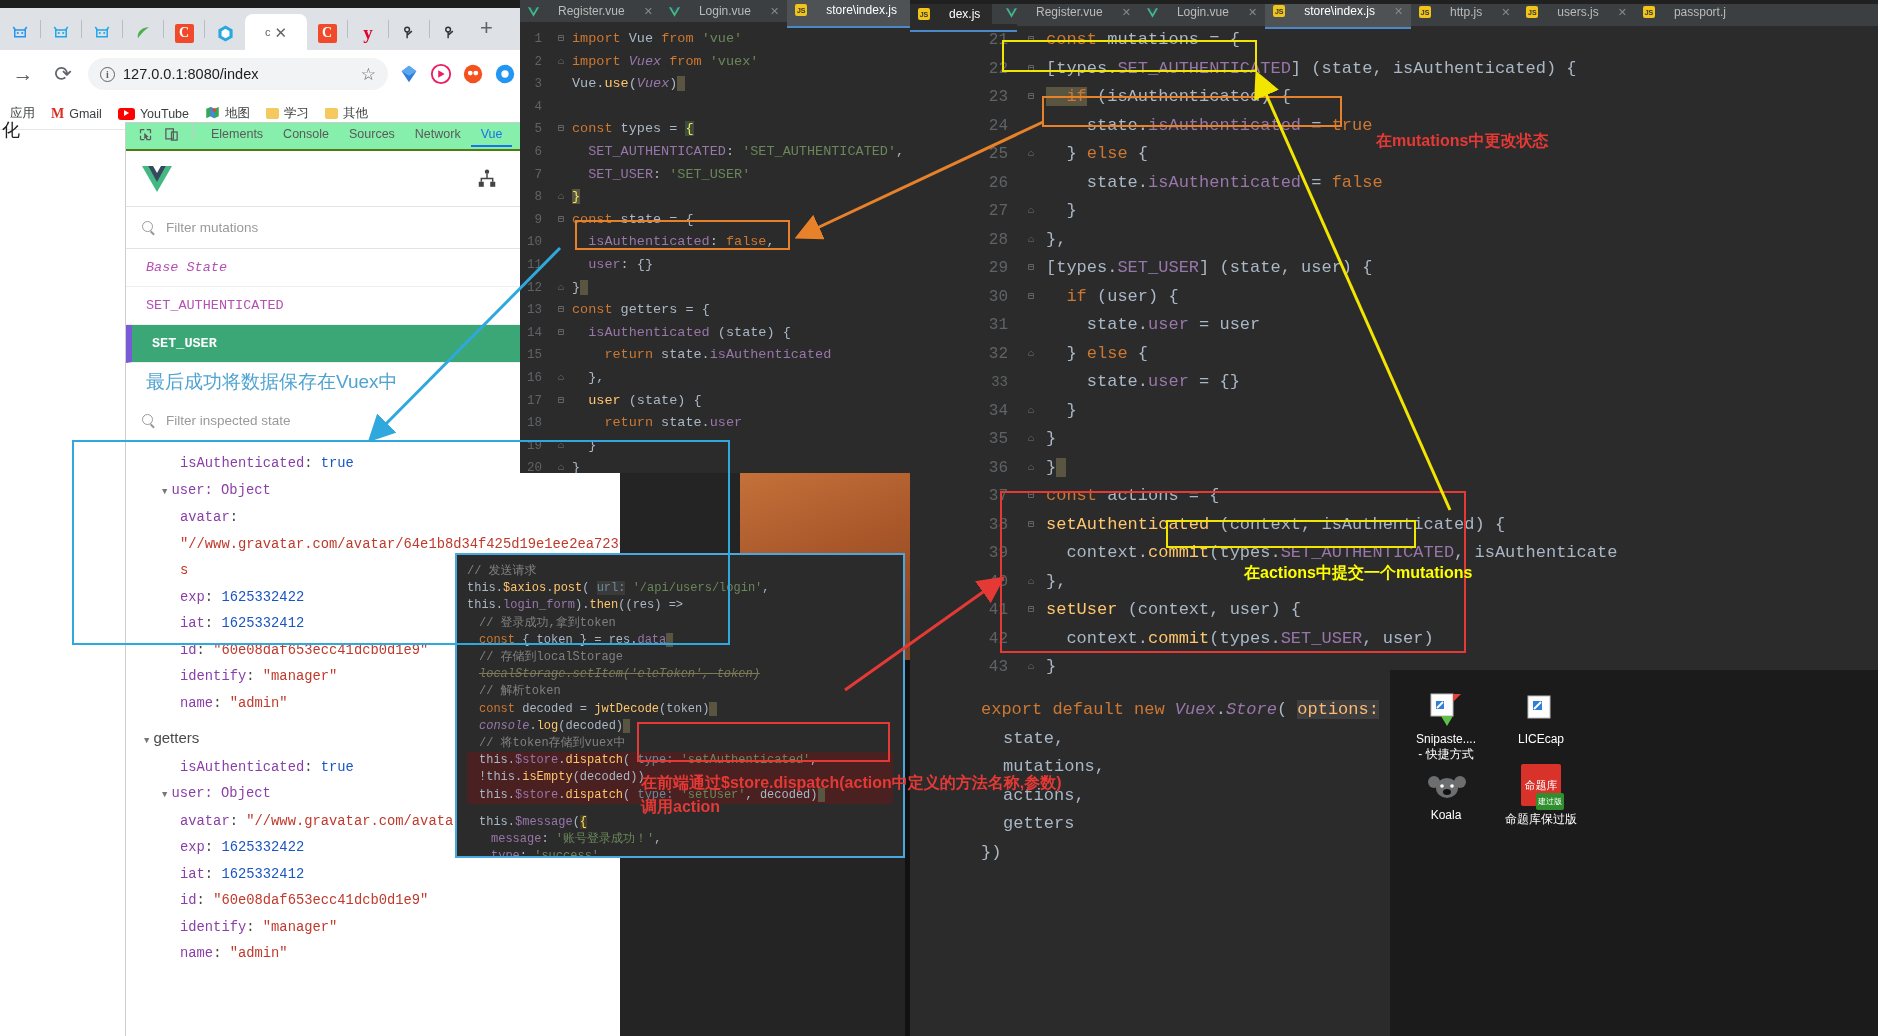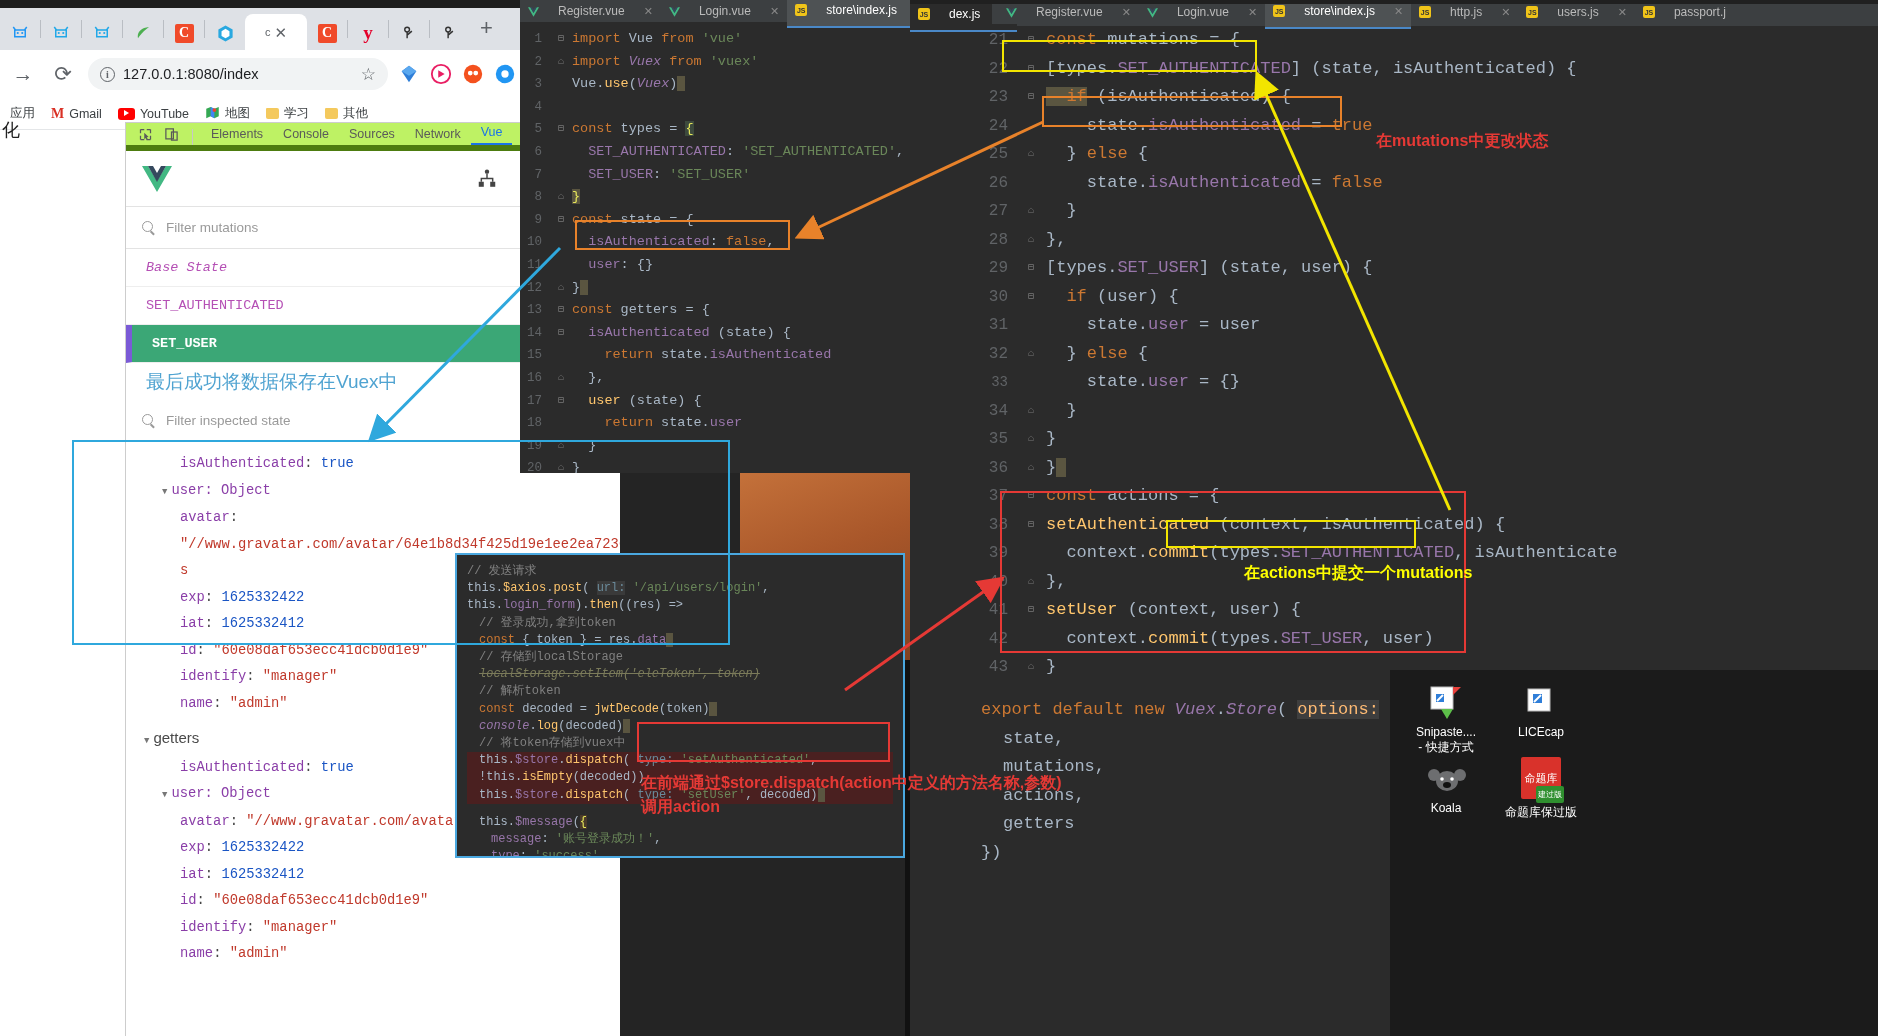--- a/index.html
+++ b/index.html
@@ -54,22 +54,22 @@
     height: 32px; background:#fff; display:flex; align-items:center; gap:16px;
     padding: 0 10px; font-size: 12.5px; color:#3c4043;
     border-bottom: 1px solid #e4e6e8;
   }
   .bm { display:flex; align-items:center; gap:5px; white-space:nowrap; }
   .bm-folder { width:13px; height:11px; background:#f4c95d; border-radius:1px 2px 2px 2px; }
 
   
   .devtools { position:absolute; left:125px; top:122px; right:0; bottom:0; background:#fff;
               border-top:1px solid #cdcdcd; border-left:1px solid #cdcdcd; overflow:hidden; }
-  .dt-toolbar { height: 28px; display:flex; align-items:flex-end; gap:0px;
-    background:#bef264; border-bottom:6px solid #4d7c0f; padding-left: 6px; font-size:12.5px; color:#5a5a5a;}
+  .dt-toolbar { height: 28px; display:flex; align-items:flex-start; gap:0px;
+    background:#86efac; border-bottom:2px solid #4d7c0f; padding-left: 6px; font-size:12.5px; color:#5a5a5a;}
   .dt-ico { width:26px; height:22px; display:flex; align-items:center; justify-content:center; }
   .dt-vsep { width:1px; height:16px; background:#c7c7c7; margin: 0 8px; }
   .dt-tab { padding: 4px 10px; white-space:nowrap; }
   .dt-tab.sel { color:#1a73e8; border-bottom:2px solid #1a73e8; }
   .vuebar { height:56px; background:#fff; border-bottom:1px solid #e3e3e3;
             display:flex; align-items:center; padding: 0 16px; }
   .vue-logo { width:30px; height:26px; position:relative; }
   .vuebar-right { margin-left:auto; display:flex; align-items:center; gap: 26px; }
   .vb-ico { width:26px; height:26px; display:flex; align-items:center; justify-content:center;
             position:relative; }
@@ -154,21 +154,21 @@
   .ide-export {
     position:absolute; left:963px; top:686px; width:915px; height:350px;
     background:#2b2b2b; font-family:"Liberation Mono", monospace;
     font-size:17px; line-height:28.5px; padding: 10px 18px;
   }
 
   
   .desktop { position:absolute; left:1390px; top:670px; width:488px; height:366px; background:#1b1b1b; }
   .dicon { position:absolute; width:92px; text-align:center; color:#fff; font-size:12px;
            line-height:15px; }
-  .dicon .gfx { width:38px; height:38px; margin: 1px auto 4px auto; position:relative; }
+  .dicon .gfx { width:38px; height:38px; margin: 8px auto 4px auto; position:relative; }
 
   
   .photo1 { position:absolute; left:740px; top:473px; width:170px; height:215px;
             background: linear-gradient(160deg,#c4713a 0%, #a9572a 40%, #7a3d1e 100%); }
   .photo2 { position:absolute; left:905px; top:660px; width:58px; height:376px; background:#111; }
   .darkfill { position:absolute; left:620px; top:0; width:290px; height:1036px; background:#242424; }
 
   
   .ann { position:absolute; pointer-events:none; }
   .box-orange { border:2px solid #e8822a; }

